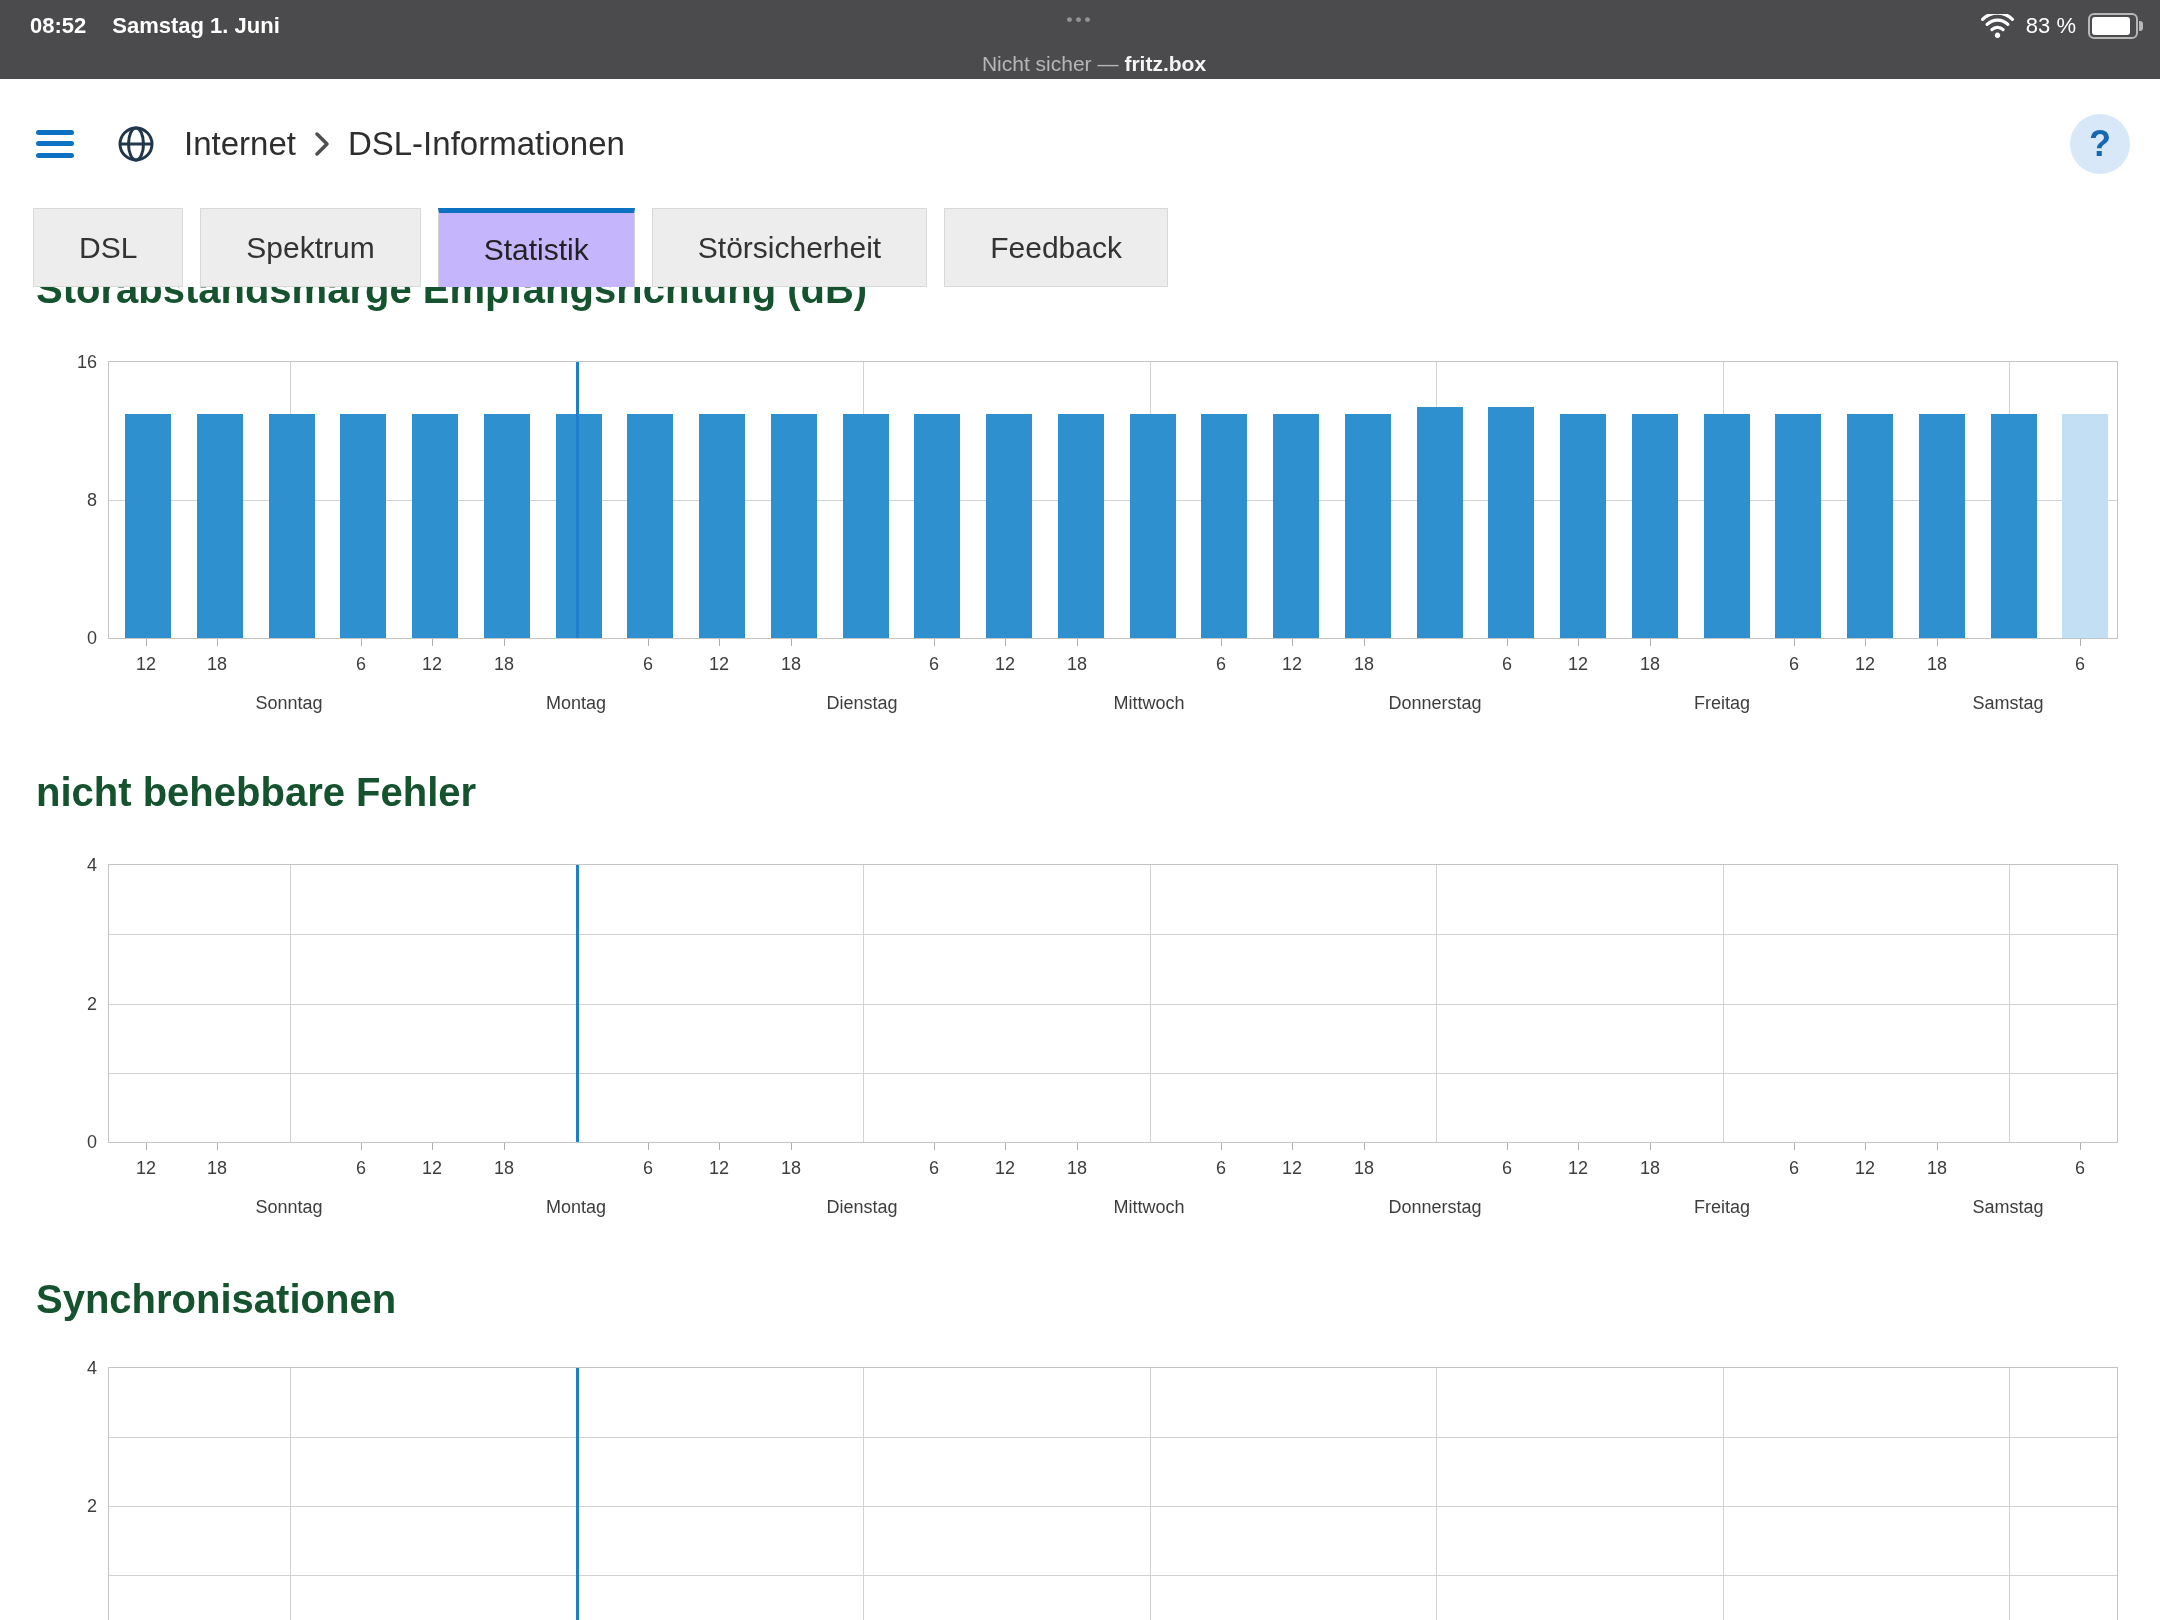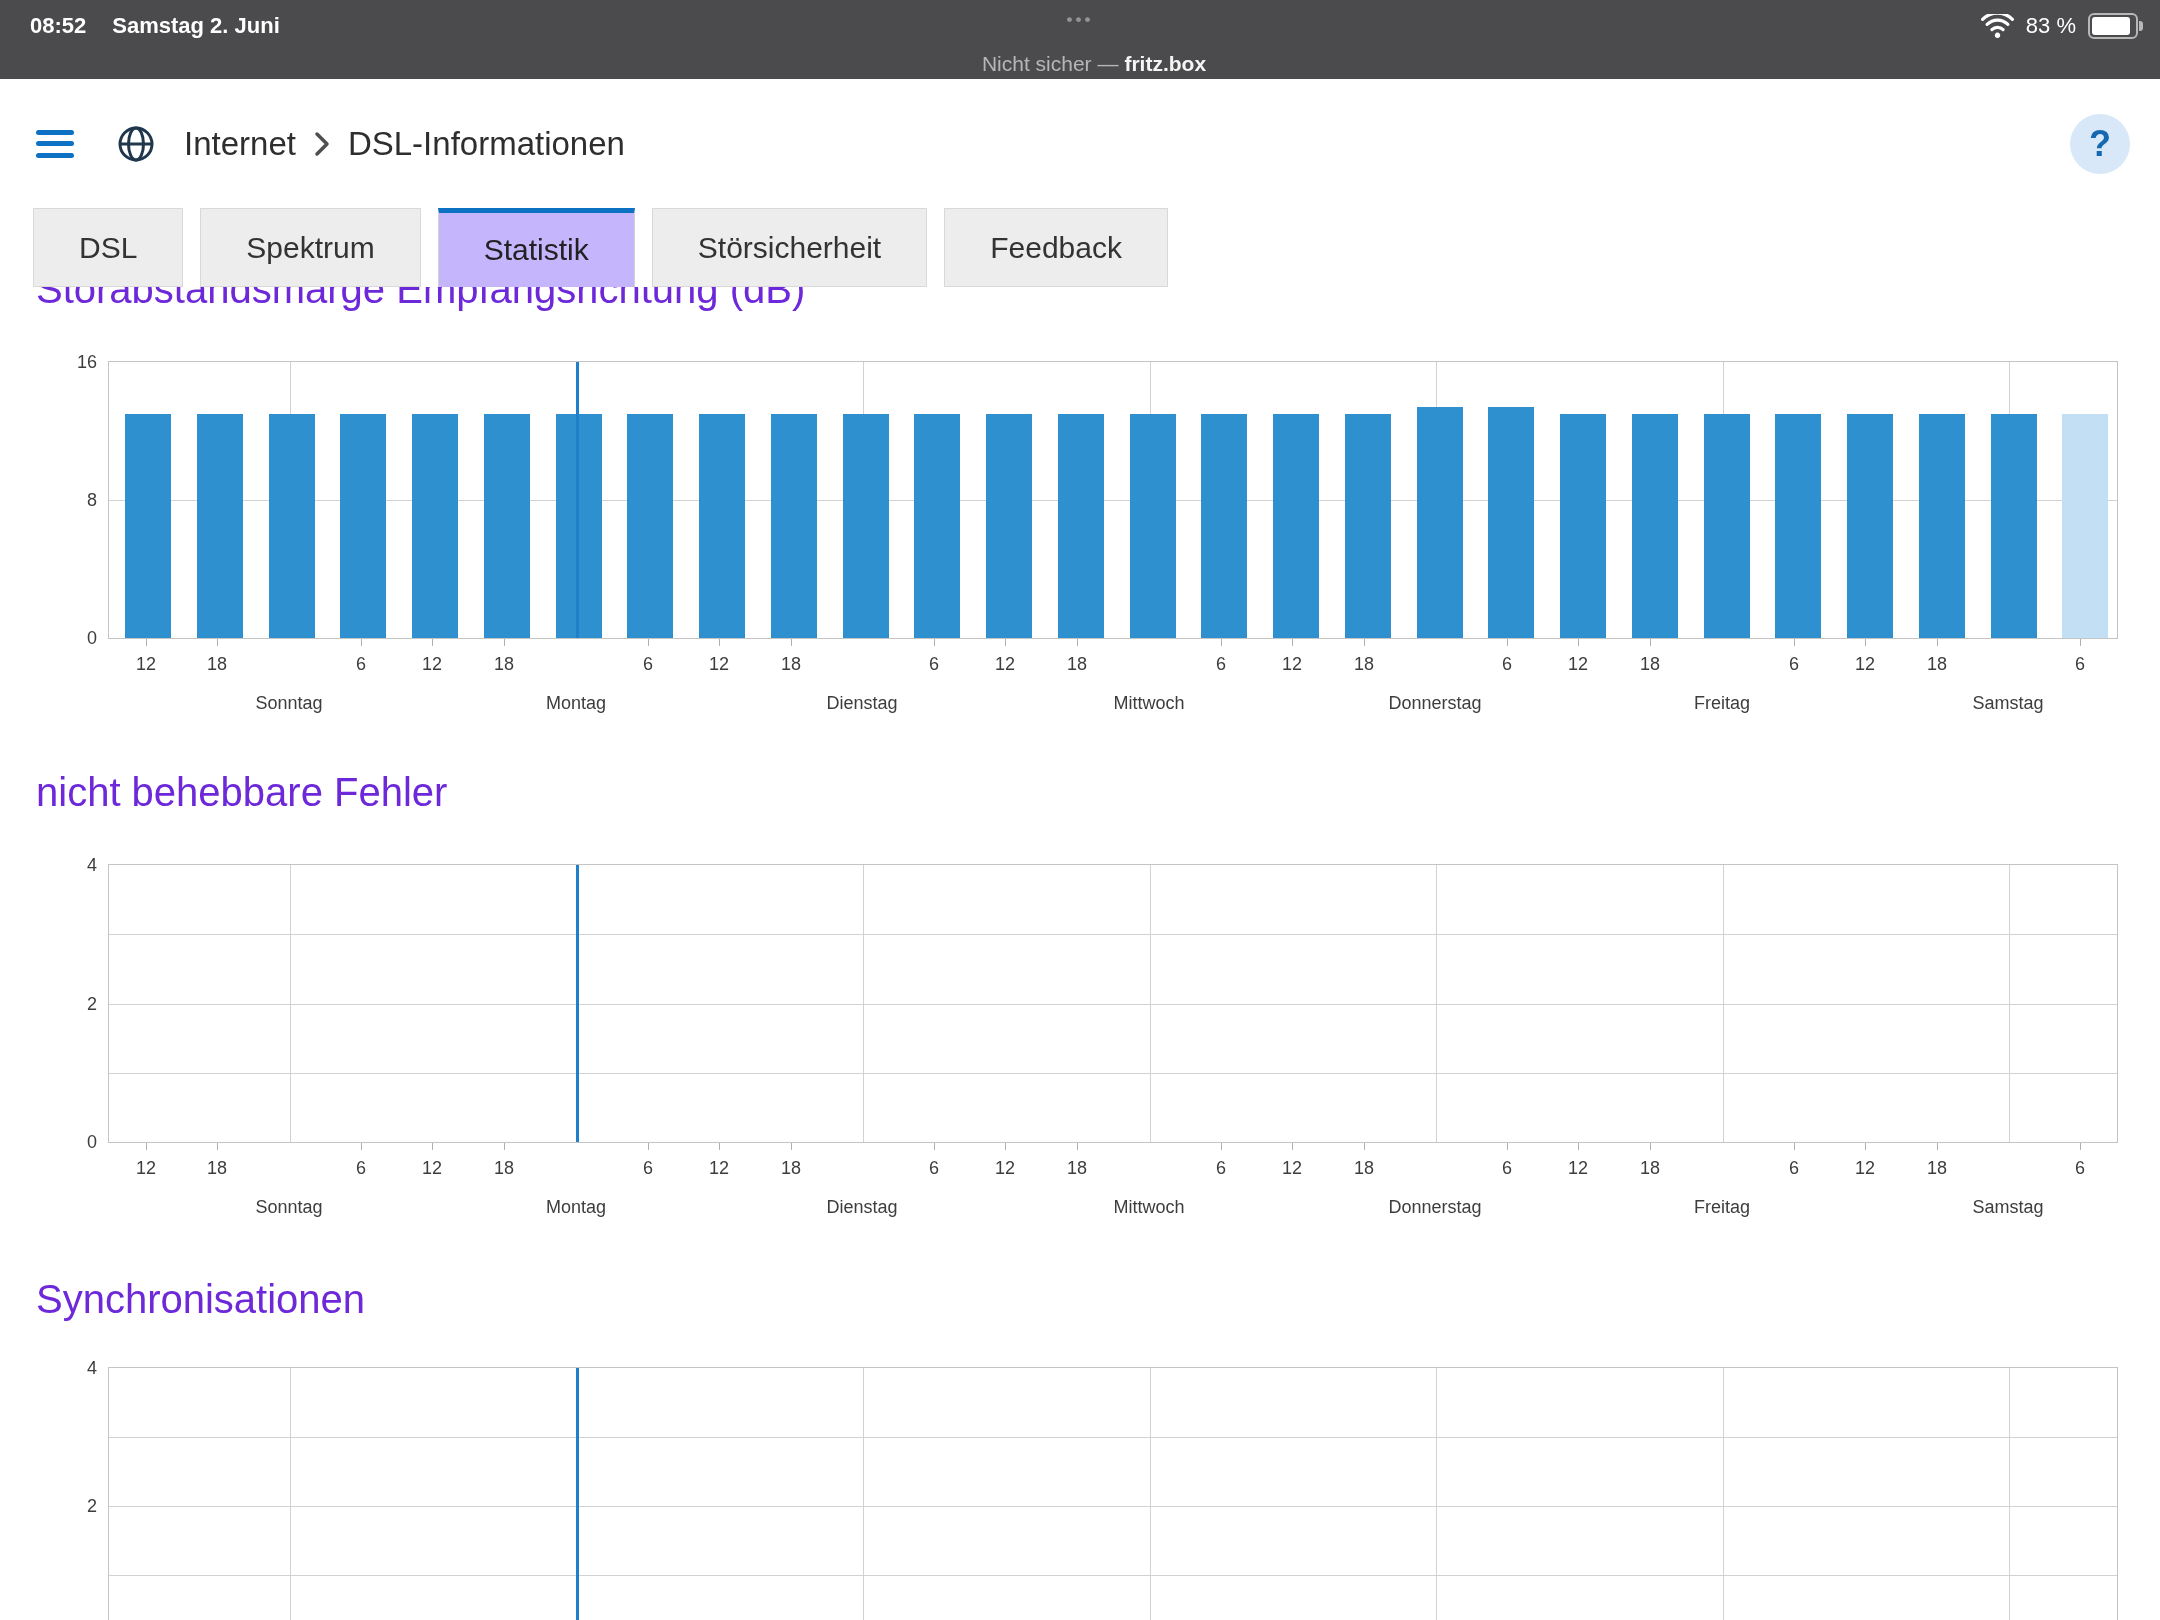--- a/index.html
+++ b/index.html
@@ -32,21 +32,21 @@
   .crumb-cur{font-size:33px;color:#2e2e2e;margin-left:10px;}
   .helpbtn{margin-left:auto;width:60px;height:60px;border-radius:50%;background:#d9e8f8;color:#1668b0;
     font-size:36px;font-weight:700;display:flex;align-items:center;justify-content:center;cursor:pointer;}
   
   .tabbar{height:79px;display:flex;align-items:stretch;gap:17px;padding-left:33px;background:#fff;position:relative;z-index:5;}
   .tab{box-sizing:border-box;display:flex;align-items:center;padding:0 45px;font-size:30px;color:#333;
     background:#ededed;border:1px solid #d9d9d9;cursor:pointer;white-space:nowrap;}
   .tab.active{background:#c4b5fd;border:1px solid #d2d2d2;border-top:5px solid #0d72c4;border-bottom:none;color:#222;}
   
   .content{position:relative;z-index:1;}
-  .chart-title{font-size:40px;line-height:48px;font-weight:400;color:#6d28d9;margin:53px 0 0 36px;}
+  .chart-title{font-size:40px;line-height:48px;font-weight:700;color:#14532d;margin:53px 0 0 36px;}
   .chart-title.first{margin-top:-22px;}
   .chart-title.t3{margin-top:56px;}
   .chart-area{position:relative;margin-top:48px;}
   .chart-area.c2{margin-top:44px;}
   .plot{position:relative;margin-left:108px;width:2008px;background:#fff;border:1px solid #c4c4c4;}
   .c0 .plot{height:276px;}
   .c1 .plot{height:277px;}
   .c2 .plot{height:276px;}
   .hgrid{position:absolute;left:0;right:0;height:1px;background:#d2d2d2;}
   .vgrid{position:absolute;top:0;bottom:0;width:1px;background:#d2d2d2;}
@@ -59,21 +59,21 @@
   .xdays{position:relative;margin:17px 0 0 108px;width:2008px;height:22px;}
   .xlab{position:absolute;transform:translateX(-50%);font-size:18px;color:#3d3d3d;white-space:nowrap;}
   .tickmark{position:absolute;top:-15px;width:1px;height:7px;background:#b0b0b0;}
 </style>
 </head>
 <body>
 
 <div class="statusbar">
   <div class="sb-row1">
     <span class="sb-time">08:52</span>
-    <span class="sb-date">Samstag 2. Juni</span>
+    <span class="sb-date">Samstag 1. Juni</span>
     <span class="sb-dots">•••</span>
     <span class="sb-right">
       <span style="display:flex;">
         <svg width="33" height="24" viewBox="0 0 33 24">
           <path d="M16.5 18.6 a2.7 2.7 0 1 0 0.01 0" fill="#fff"></path>
           <path d="M10.9 15.6 a8 8 0 0 1 11.2 0" stroke="#fff" stroke-width="3.2" fill="none" stroke-linecap="round"></path>
           <path d="M6.1 10.4 a14.8 14.8 0 0 1 20.8 0" stroke="#fff" stroke-width="3.2" fill="none" stroke-linecap="round"></path>
           <path d="M1.6 5.3 a21.3 21.3 0 0 1 29.8 0" stroke="#fff" stroke-width="3.2" fill="none" stroke-linecap="round"></path>
         </svg>
       </span>

